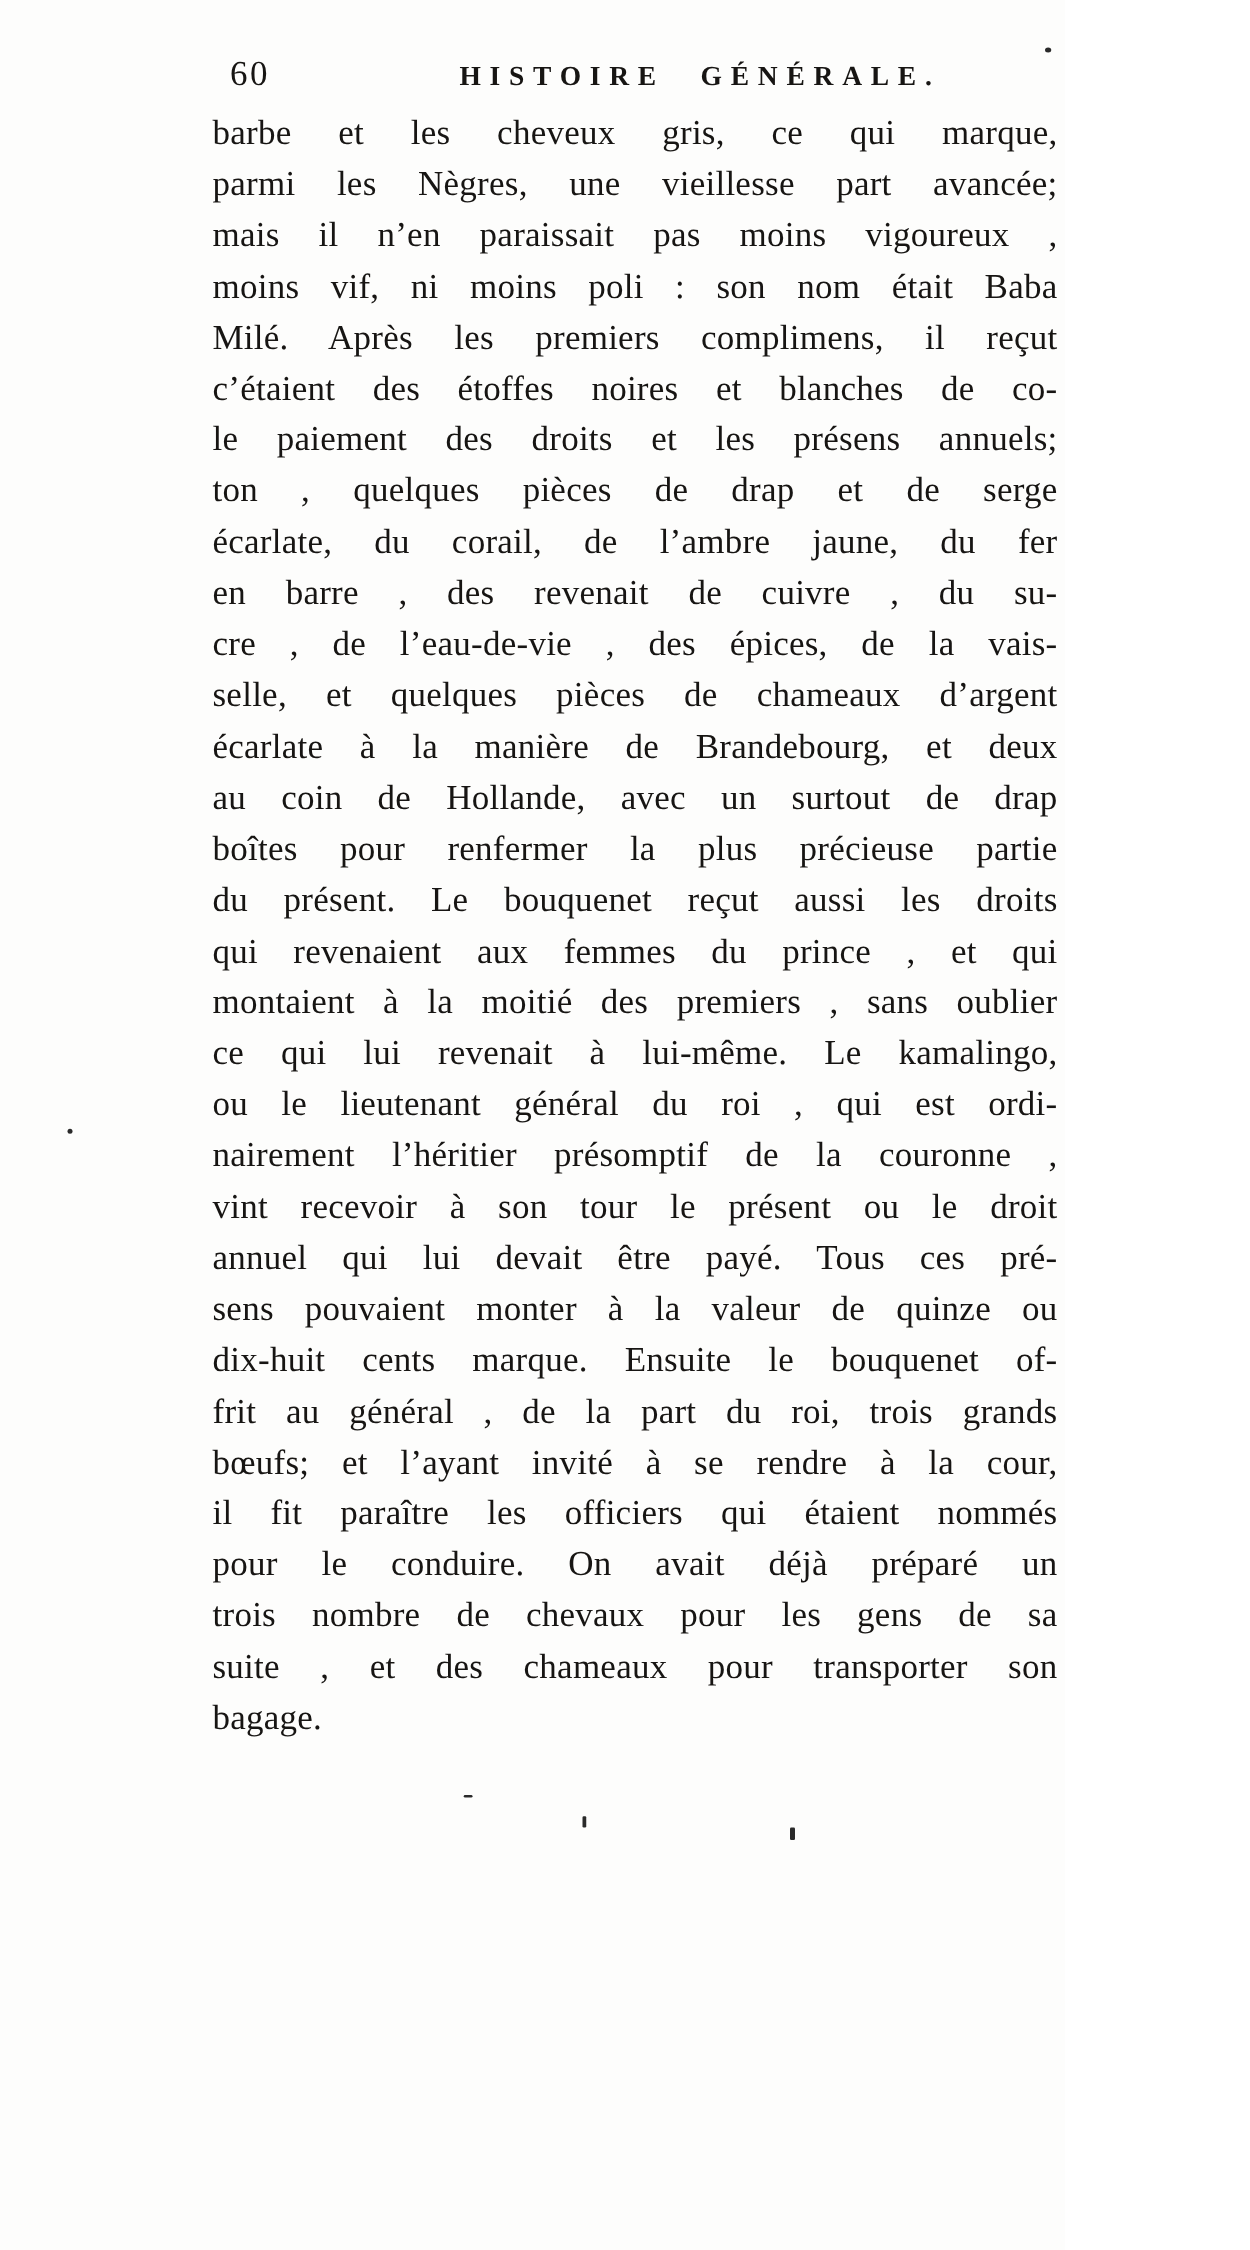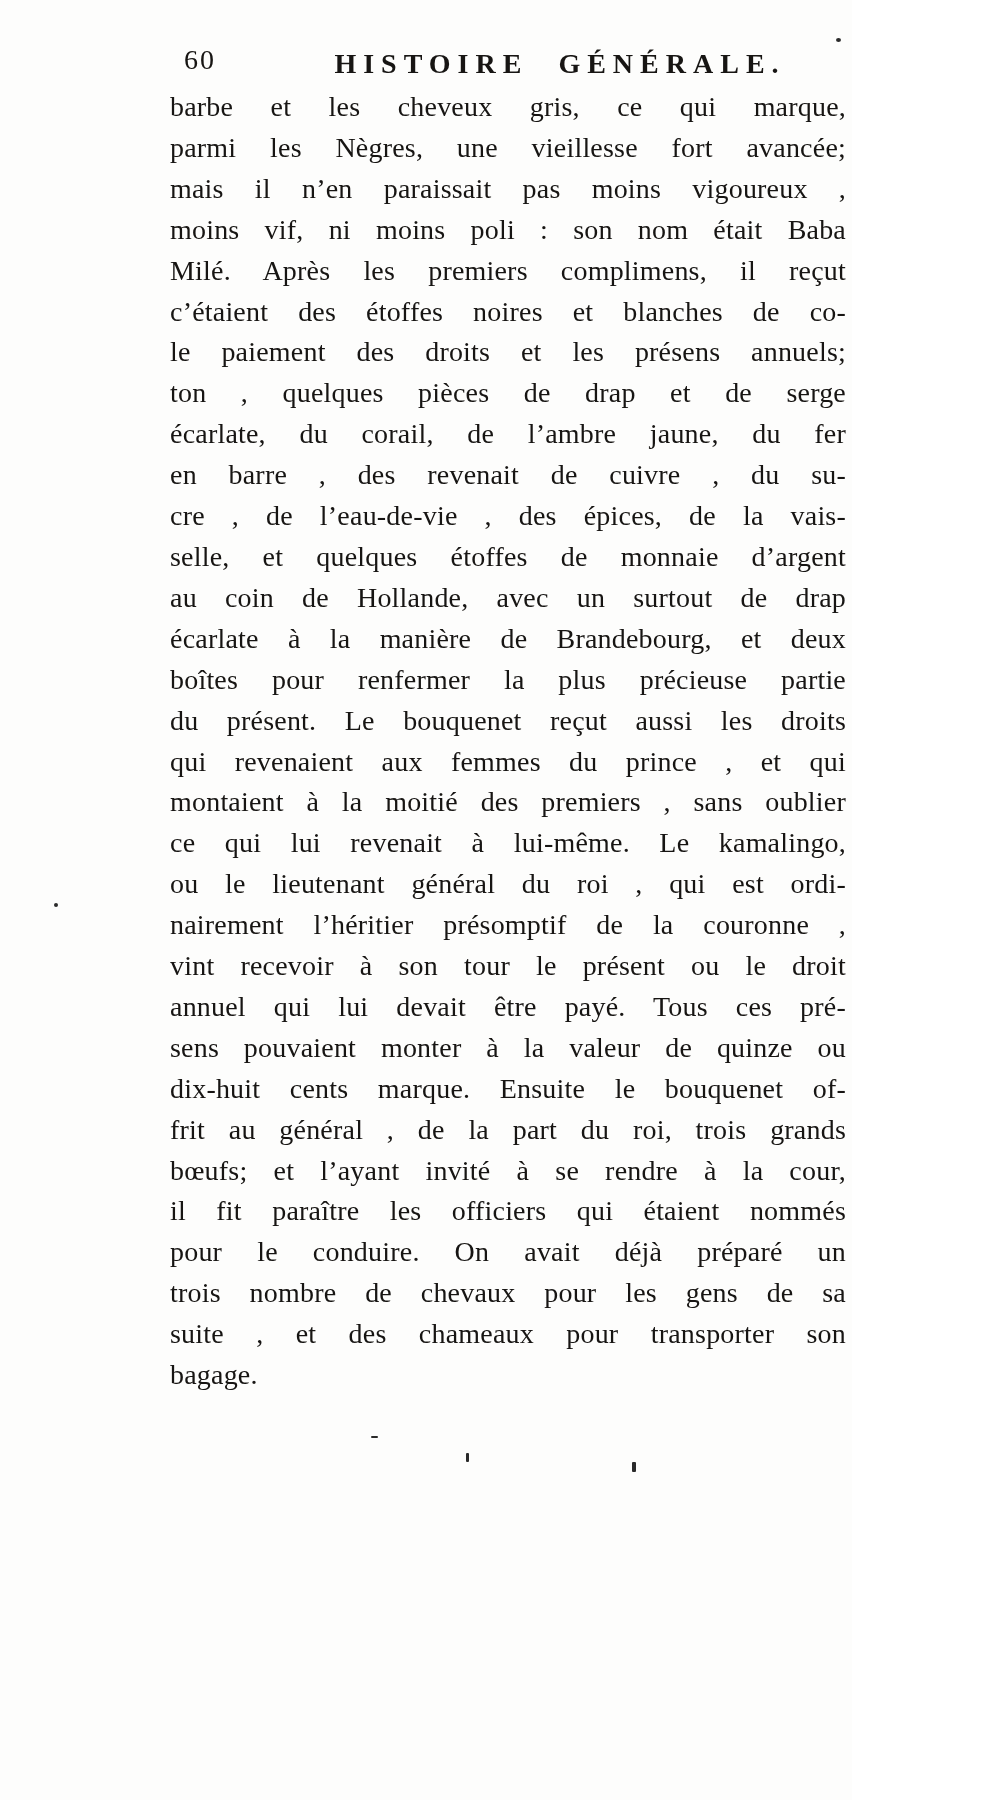--- a/index.html
+++ b/index.html
@@ -30,21 +30,21 @@
     top: 2px;
     font-size: 28px;
     letter-spacing: 2px;
   }
   .runtitle {
     position: absolute;
     left: 120px;
     right: 16px;
     top: 6px;
     text-align: center;
-    font-size: 28px;
+    font-size: 22px;
     font-weight: bold;
     letter-spacing: 7px;
     word-spacing: 16px;
     white-space: nowrap;
   }
   
   .textblock {
     position: absolute;
     left: 170px;
     top: 87px;
@@ -75,33 +75,33 @@
 
 <div class="page">
 
   <div class="header">
     <span class="pagenum">60</span>
     <span class="runtitle">HISTOIRE GÉNÉRALE.</span>
   </div>
 
   <div class="textblock">
       <div class="line">barbe et les cheveux gris, ce qui marque,</div>
-      <div class="line">parmi les Nègres, une vieillesse fort avancée;</div>
+      <div class="line">parmi les Nègres, une vieillesse part avancée;</div>
       <div class="line">mais il n’en paraissait pas moins vigoureux ,</div>
       <div class="line">moins vif, ni moins poli : son nom était Baba</div>
       <div class="line">Milé. Après les premiers complimens, il reçut</div>
       <div class="line">c’étaient des étoffes noires et blanches de co-</div>
       <div class="line">le paiement des droits et les présens annuels;</div>
       <div class="line">ton , quelques pièces de drap et de serge</div>
       <div class="line">écarlate, du corail, de l’ambre jaune, du fer</div>
       <div class="line">en barre , des revenait de cuivre , du su-</div>
       <div class="line">cre , de l’eau-de-vie , des épices, de la vais-</div>
-      <div class="line">selle, et quelques étoffes de monnaie d’argent</div>
+      <div class="line">selle, et quelques pièces de chameaux d’argent</div>
+      <div class="line">écarlate à la manière de Brandebourg, et deux</div>
       <div class="line">au coin de Hollande, avec un surtout de drap</div>
-      <div class="line">écarlate à la manière de Brandebourg, et deux</div>
       <div class="line">boîtes pour renfermer la plus précieuse partie</div>
       <div class="line">du présent. Le bouquenet reçut aussi les droits</div>
       <div class="line">qui revenaient aux femmes du prince , et qui</div>
       <div class="line">montaient à la moitié des premiers , sans oublier</div>
       <div class="line">ce qui lui revenait à lui-même. Le kamalingo,</div>
       <div class="line">ou le lieutenant général du roi , qui est ordi-</div>
       <div class="line">nairement l’héritier présomptif de la couronne ,</div>
       <div class="line">vint recevoir à son tour le présent ou le droit</div>
       <div class="line">annuel qui lui devait être payé. Tous ces pré-</div>
       <div class="line">sens pouvaient monter à la valeur de quinze ou</div>

